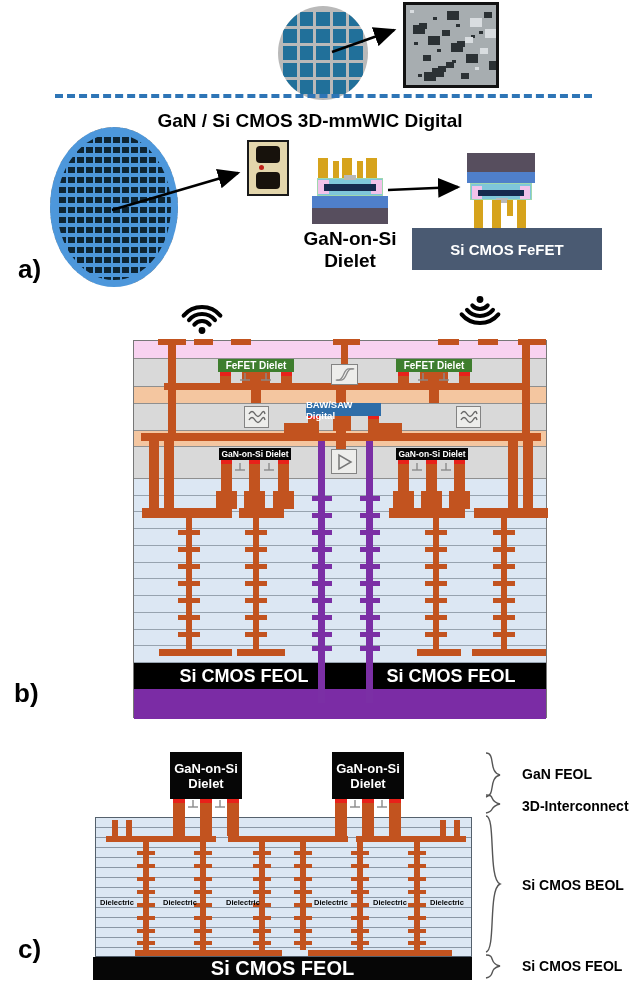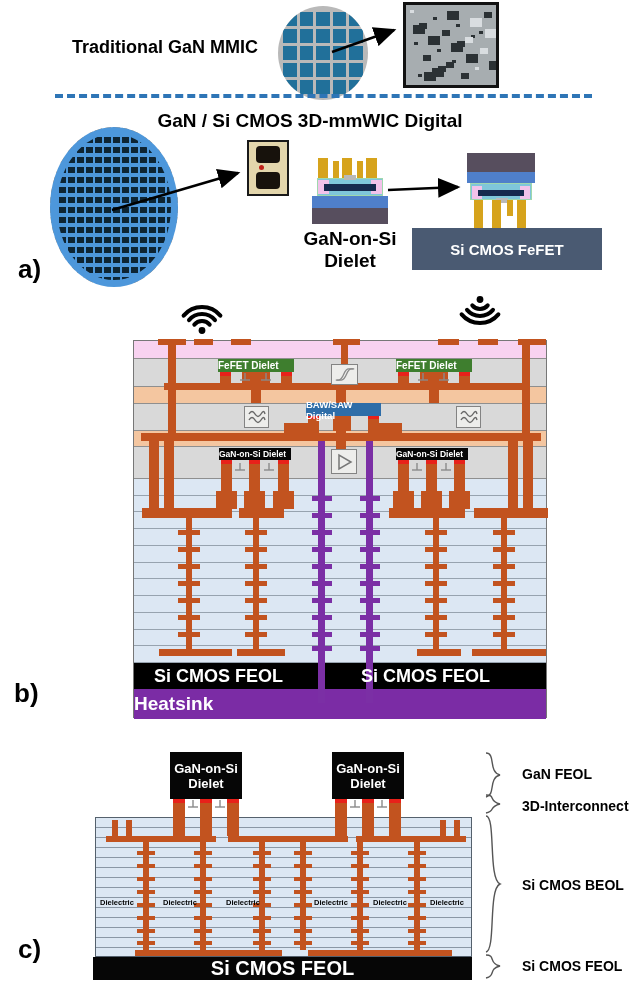--- a/index.html
+++ b/index.html
@@ -15,31 +15,30 @@
   .center{text-align:center}
   .gold{position:absolute;background:var(--gold)}
   .layer{position:absolute;left:0;width:100%;box-sizing:border-box;border-bottom:1px solid #8f8f8f}
   .stack{position:absolute;box-sizing:border-box;border:1.5px solid #777}
   .symbox{position:absolute;background:#EDEDEB;border:1.5px solid #838383;box-sizing:border-box;
           display:flex;align-items:center;justify-content:center}
   .chipbox{position:absolute;display:flex;flex-direction:column;align-items:center;justify-content:center;
            color:#fff;font-weight:bold;text-align:center}
   .blackbox{position:absolute;background:#060606;color:#fff;font-weight:bold;display:flex;
             flex-direction:column;align-items:center;justify-content:center;text-align:center}
-  .tag{position:absolute;color:#fff;font-weight:bold;display:flex;align-items:center;}
+  .tag{position:absolute;color:#fff;font-weight:bold;display:flex;align-items:center;justify-content:center}
   .dielectric{position:absolute;font-weight:bold;font-size:7.5px;transform:translateX(-50%);white-space:nowrap}
   .annot{position:absolute;font-weight:bold;font-size:14px;white-space:nowrap}
   svg{display:block}
 </style>
 </head>
 <body>
 
 <div id="canvas">
 
-  <div class="lbl" style="left:55px;top:37px;width:220px;text-align:center;font-size:18px">Traditional GaN MMIC</div>
 
   <div class="abs" style="left:278px;top:6px;width:90px;height:94px;background:#B9B9B9;border-radius:50%;overflow:hidden">
     <div id="small-wafer-grid" style="position:absolute;left:5px;top:6px;width:80px;height:82px;display:grid;
                 grid-template-columns:repeat(5,1fr);grid-template-rows:repeat(5,1fr);gap:3px">
         <div style="background: rgb(33, 112, 154);"></div>
         <div style="background: rgb(33, 112, 154);"></div>
         <div style="background: rgb(33, 112, 154);"></div>
         <div style="background: rgb(33, 112, 154);"></div>
         <div style="background: rgb(33, 112, 154);"></div>
         <div style="background: rgb(33, 112, 154);"></div>
@@ -419,23 +418,20 @@
         <path d="M6,3 L6,17 L18,10 Z" stroke="#777" stroke-width="1.5" fill="none"></path>
       </svg>
     </div>
 
     <div class="tag" style="left:20px;top:322px;width:180px;height:26px;font-size:18px">
       <span>Si CMOS FEOL</span>
     </div>
     <div class="tag" style="left:227px;top:322px;width:180px;height:26px;font-size:18px">
       <span>Si CMOS FEOL</span>
     </div>
-    <div class="tag" style="left:0;top:348px;width:100%;height:30px;font-size:19px">
-      <span>Heatsink</span>
-    </div>
   </div>
 
   <div class="lbl" style="left:14px;top:678px;font-size:26px">b)</div>
 
   <div class="stack" style="left:95px;top:817px;width:377px;height:140px;border-color:#55616D;background:
        repeating-linear-gradient(180deg, transparent 0 9px, #8A97A5 9px 10px), var(--blue)"></div>
 
   <div class="blackbox" style="left:170px;top:752px;width:72px;height:47px;font-size:13px">
     <div>GaN-on-Si</div>
     <div>Dielet</div>

